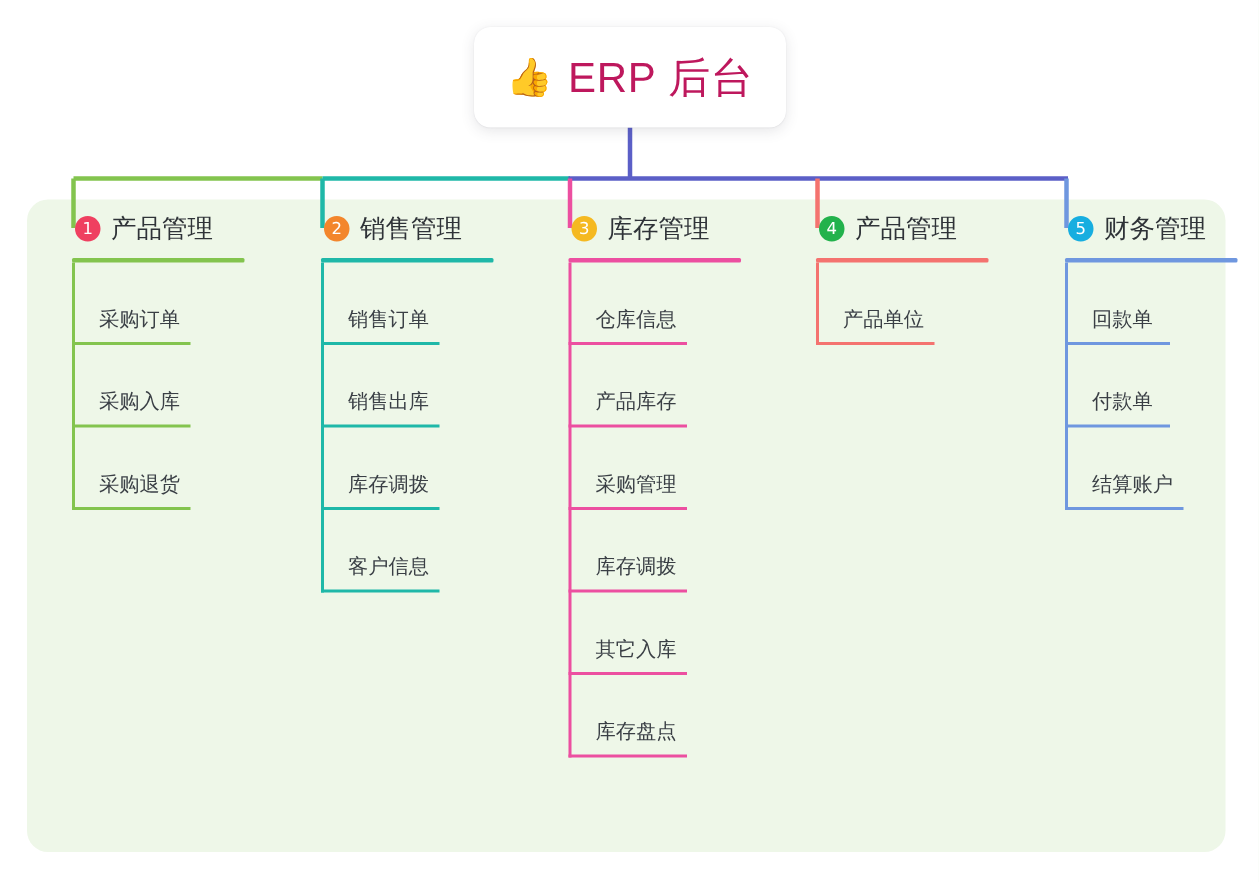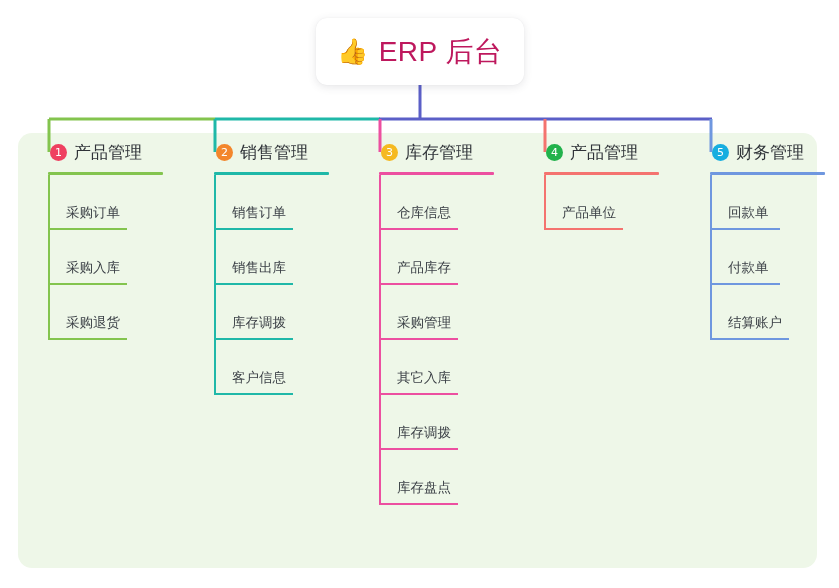--- a/index.html
+++ b/index.html
@@ -218,25 +218,25 @@
         </div>
         <div class="item">
           <span class="item-label">产品库存</span>
           <div class="item-rule" style="background: rgb(236, 79, 160); width: 79px;"></div>
         </div>
         <div class="item">
           <span class="item-label">采购管理</span>
           <div class="item-rule" style="background: rgb(236, 79, 160); width: 79px;"></div>
         </div>
         <div class="item">
+          <span class="item-label">库存调拨</span>
+          <div class="item-rule" style="background: rgb(236, 79, 160); width: 79px;"></div>
+        </div>
+        <div class="item">
           <span class="item-label">其它入库</span>
-          <div class="item-rule" style="background: rgb(236, 79, 160); width: 79px;"></div>
-        </div>
-        <div class="item">
-          <span class="item-label">库存调拨</span>
           <div class="item-rule" style="background: rgb(236, 79, 160); width: 79px;"></div>
         </div>
         <div class="item">
           <span class="item-label">库存盘点</span>
           <div class="item-rule" style="background: rgb(236, 79, 160); width: 79px;"></div>
         </div>
       </div>
     </div>
     <div class="column" style="left: 528px;">
       <div class="col-header">

